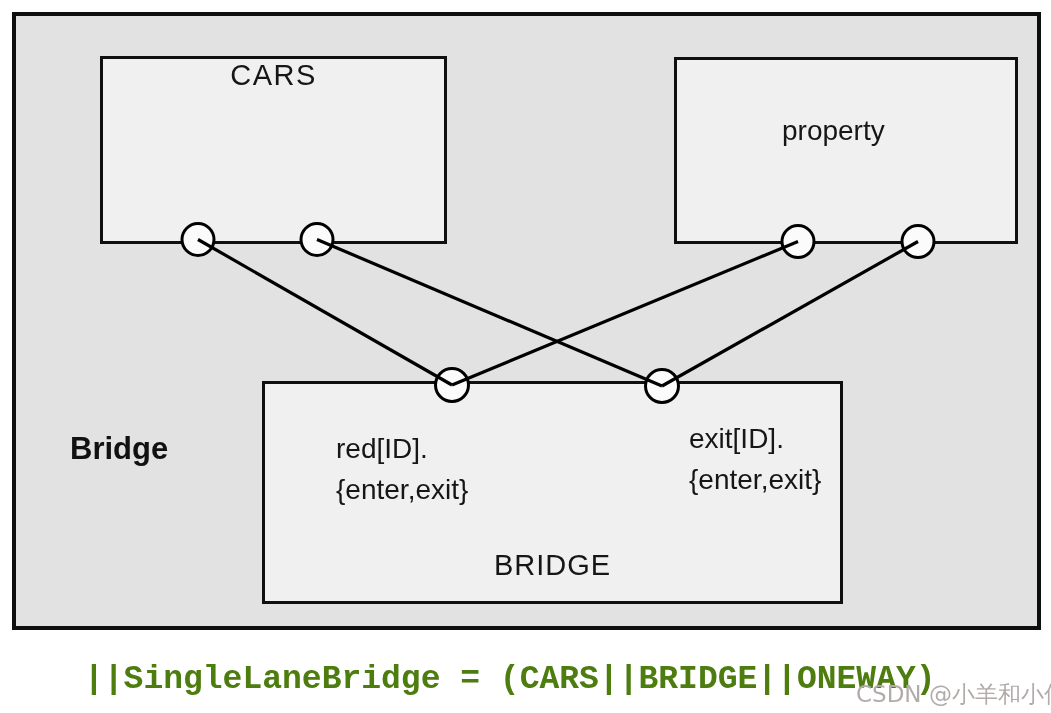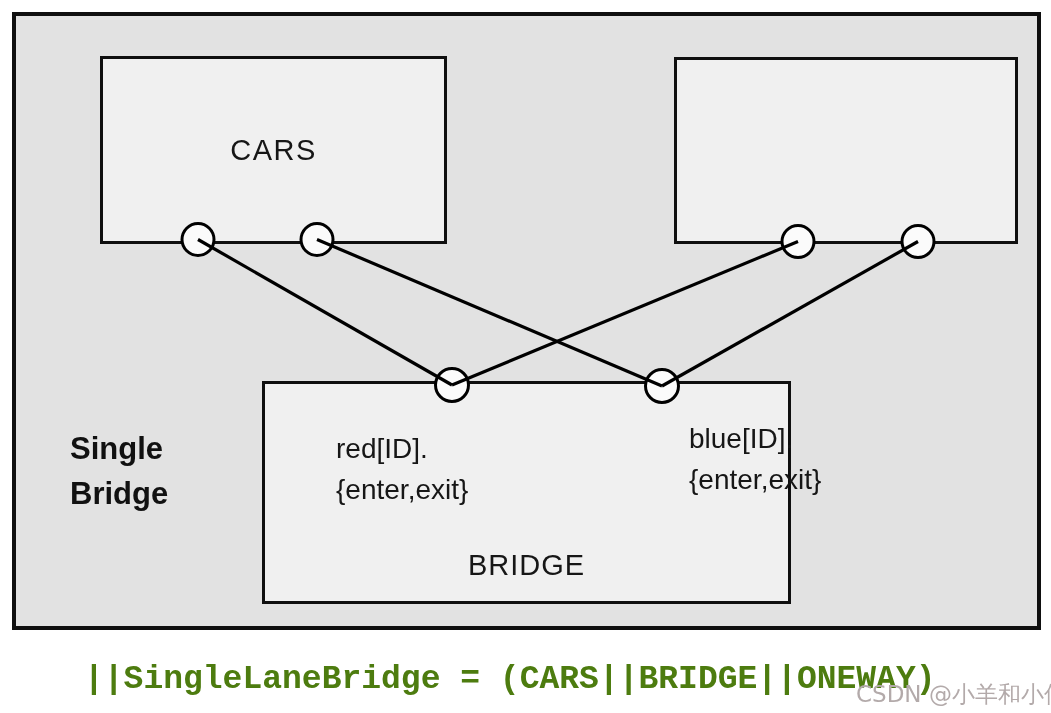--- a/index.html
+++ b/index.html
@@ -8,25 +8,25 @@
     font-family:"Liberation Sans", sans-serif; overflow:hidden; color:#161616;
   }
   .panel {
     position:absolute; left:12px; top:12px; width:1029px; height:618px;
     background:#e2e2e2; border:4px solid #0f0f0f; box-sizing:border-box;
   }
   .pbox {
     position:absolute; background:#f0f0f0; border:3px solid #0f0f0f; box-sizing:border-box;
   }
   .cars-box { left:84px; top:40px; width:347px; height:188px;
-    display:flex; align-items:center; justify-content:center;
+    display:flex; justify-content:center;
     font-size:29px; letter-spacing:1.5px; }
   .oneway-box { left:658px; top:41px; width:344px; height:187px; }
   .oneway-text { position:absolute; left:105px; top:53px; font-size:28px; line-height:35px; }
-  .bridge-box { left:246px; top:365px; width:529px; height:223px; }
+  .bridge-box { left:246px; top:365px; width:581px; height:223px; }
   .port-label { position:absolute; font-size:28px; line-height:41px; }
   .red-label  { left:71px;  top:44px; }
   .blue-label { left:424px; top:34px; }
   .bridge-title { position:absolute; left:0; right:0; top:165px; text-align:center;
     font-size:29px; letter-spacing:1px; }
   .side-title { position:absolute; left:54px; top:410px; font-weight:bold;
     font-size:31px; line-height:45px; color:#111111; }
   .overlay { position:absolute; left:0; top:0; width:1051px; height:713px; }
   .conn { stroke:#000000; stroke-width:3.2; }
   .port { fill:#fbfbfb; stroke:#000000; stroke-width:3; }
@@ -46,37 +46,37 @@
 <div class="canvas">
 
   <div class="panel">
 
     <div class="pbox cars-box">
       <span>CARS</span>
     </div>
 
     <div class="pbox oneway-box">
       <div class="oneway-text">
+        <div>property</div>
       </div>
     </div>
 
     <div class="pbox bridge-box">
       <div class="port-label red-label">
         <div>red[ID].</div>
         <div>{enter,exit}</div>
       </div>
       <div class="port-label blue-label">
-        <div>blue[ID].</div>
+        <div>exit[ID].</div>
         <div>{enter,exit}</div>
       </div>
       <div class="bridge-title">BRIDGE</div>
     </div>
 
     <div class="side-title">
-      <div>Single</div>
       <div>Bridge</div>
     </div>
 
   </div>
 
   <svg class="overlay" viewBox="0 0 1051 713" xmlns="http://www.w3.org/2000/svg">
 
     <circle class="port" cx="198" cy="239.5" r="16"></circle>
     <circle class="port" cx="317" cy="239.5" r="16"></circle>
     <circle class="port" cx="798" cy="241.5" r="16"></circle>

